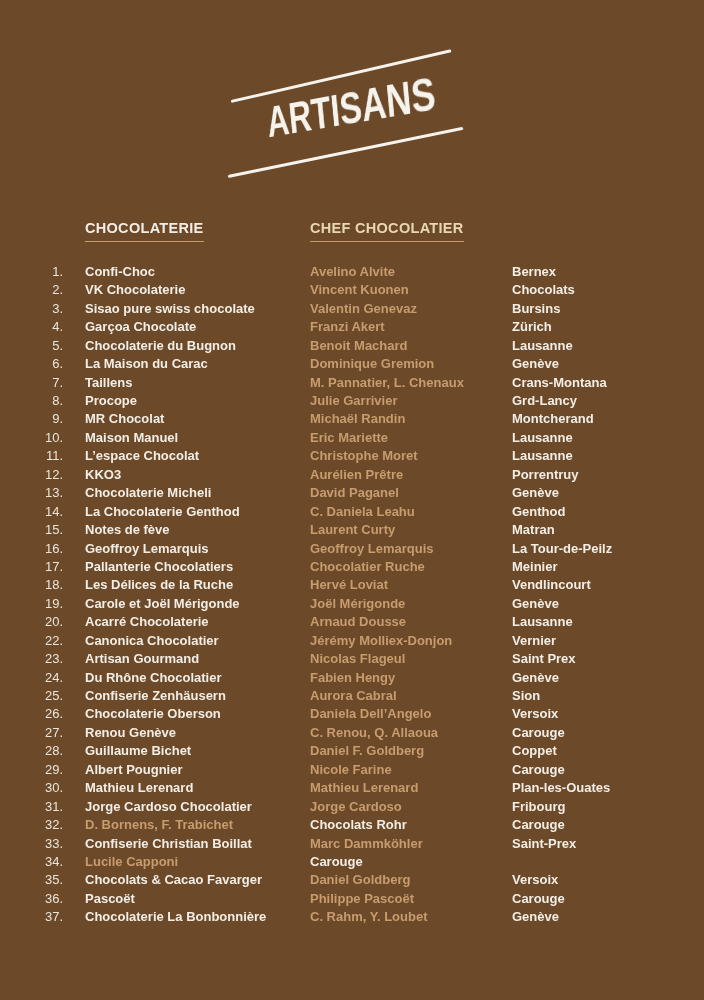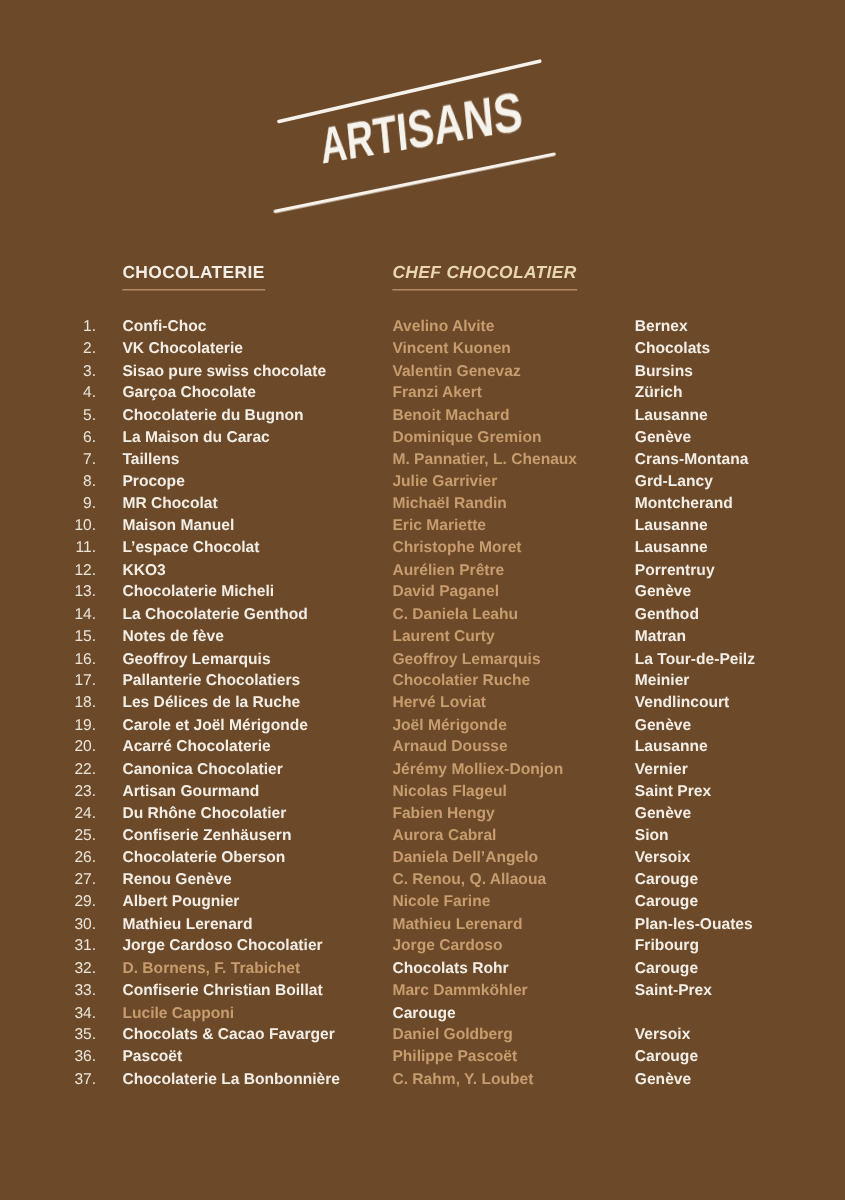--- a/index.html
+++ b/index.html
@@ -18,29 +18,29 @@
   .logo-line.top    { width:226px; left:3px; top:52px;  transform:rotate(-13deg); }
   .logo-line.bottom { width:240px; left:0;   top:127px; transform:rotate(-11.6deg); }
   .logo-text {
     position:absolute; left:0; top:39px; width:238px; text-align:center;
     font-size:44px; font-weight:700; line-height:1; letter-spacing:0;
     color:var(--logo, #f6f3ec); white-space:nowrap;
     transform: rotate(-10deg) perspective(420px) rotateY(-14deg) scaleX(0.78) skewX(-6deg);
   }
 
   
-  .table { position:absolute; left:45px; top:219px; width:616px;margin-left:17px; }
+  .table { position:absolute; left:45px; top:219px; width:616px; }
   .grid { display:grid; grid-template-columns:40px 225px 202px 1fr; }
   .header-row { margin-bottom:21px; }
   .header {
     display:inline-block; font-size:14.5px; font-weight:700; letter-spacing:0.3px;
     padding-bottom:4px; border-bottom:1px solid var(--tan, #c79c6f);
     color:var(--white, #f2eee6); line-height:1.1;
   }
-  .header.chef { color:var(--cream, #e9d7b2);font-style:italic; }
+  .header.chef { color:var(--cream, #e9d7b2); }
   .row {
     height:18.45px; line-height:18.45px; font-size:13px; font-weight:700;
     color:var(--white, #f2eee6); white-space:nowrap;
   }
   .cell { overflow:visible; }
   .col-num  { font-weight:400; color:var(--num, #eae5da); text-align:right; padding-right:22px; }
   .col-chef { color:var(--tan, #c79c6f); }
 </style>
 </head>
 <body style="background: rgb(108, 73, 41);">
@@ -215,20 +215,26 @@
           <div class="cell col-chef">Daniela Dell’Angelo</div>
           <div class="cell col-city">Versoix</div>
         </div>
         <div class="grid row">
           <div class="cell col-num">27.</div>
           <div class="cell col-name">Renou Genève</div>
           <div class="cell col-chef">C. Renou, Q. Allaoua</div>
           <div class="cell col-city">Carouge</div>
         </div>
         <div class="grid row">
+          <div class="cell col-num">28.</div>
+          <div class="cell col-name">Guillaume Bichet</div>
+          <div class="cell col-chef">Daniel F. Goldberg</div>
+          <div class="cell col-city">Coppet</div>
+        </div>
+        <div class="grid row">
           <div class="cell col-num">29.</div>
           <div class="cell col-name">Albert Pougnier</div>
           <div class="cell col-chef">Nicole Farine</div>
           <div class="cell col-city">Carouge</div>
         </div>
         <div class="grid row">
           <div class="cell col-num">30.</div>
           <div class="cell col-name">Mathieu Lerenard</div>
           <div class="cell col-chef">Mathieu Lerenard</div>
           <div class="cell col-city">Plan-les-Ouates</div>

